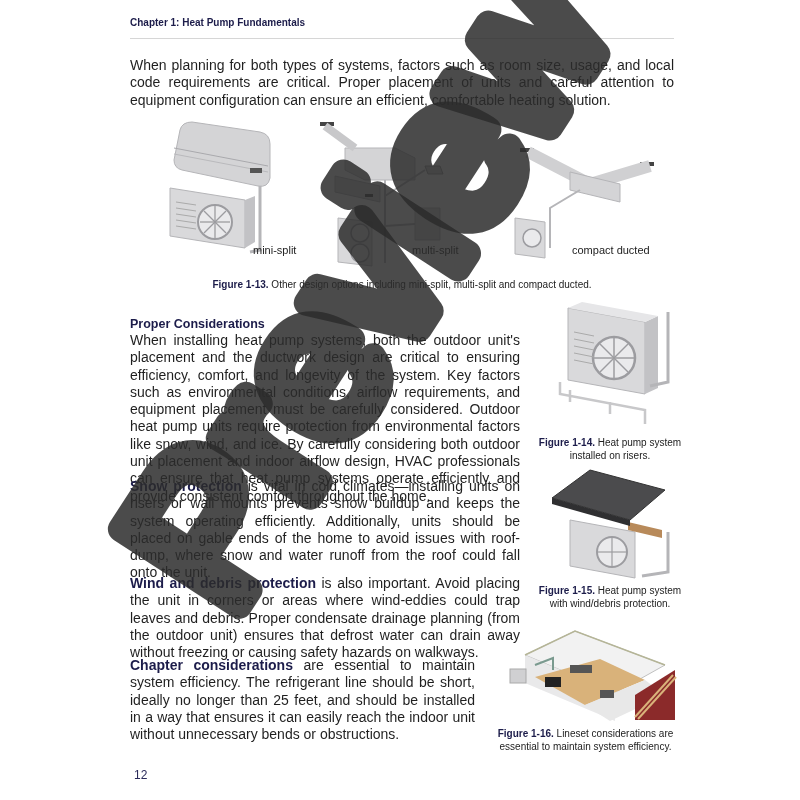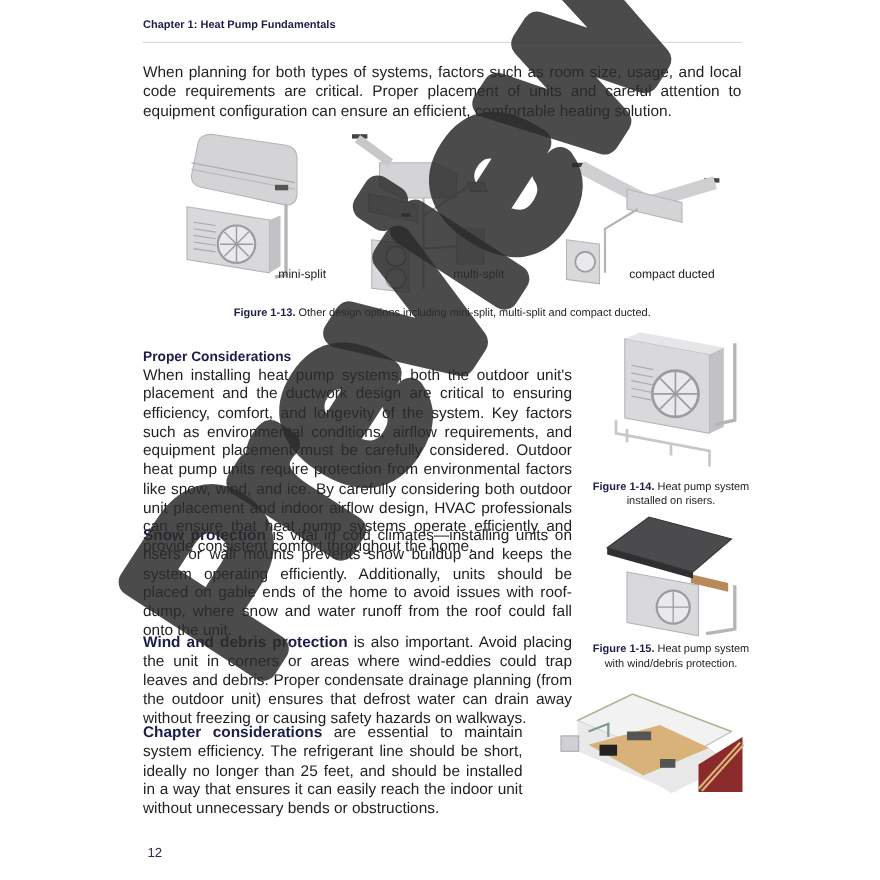--- a/index.html
+++ b/index.html
@@ -161,20 +161,23 @@
         <line x1="130" y1="92" x2="168" y2="50"></line>
         <line x1="133" y1="94" x2="171" y2="52"></line>
       </g>
     <rect x="40" y="52" width="16" height="10" fill="#222"></rect>
     <rect x="65" y="40" width="22" height="8" fill="#555"></rect>
     <rect x="95" y="65" width="14" height="8" fill="#555"></rect>
     <path d="M30 40 L48 33 L48 45" stroke="#7a9a8f" stroke-width="2" fill="none"></path>
     <rect x="5" y="44" width="16" height="14" fill="#d0d0d2" stroke="#aaa"></rect>
     <path d="M20 30 L70 6 L160 40" stroke="#b5b597" stroke-width="1.5" fill="none"></path>
   </svg>
+  <div class="caption cap16">
+    <b>Figure 1-16.</b><span> Lineset considerations are essential to maintain system efficiency.</span>
+  </div>
 
   <div class="page-number">12</div>
 
   <svg class="watermark" width="800" height="800" viewBox="0 0 800 800">
     <text x="0" y="0" transform="translate(230,620) rotate(-57)" font-family="Liberation Sans, sans-serif" font-size="205" font-weight="normal" fill="none" stroke="#2b2b2b" stroke-opacity="0.85" stroke-width="26" stroke-linejoin="round" letter-spacing="-4">Preview</text>
   </svg>
 
 </div>
 
 </body></html>

